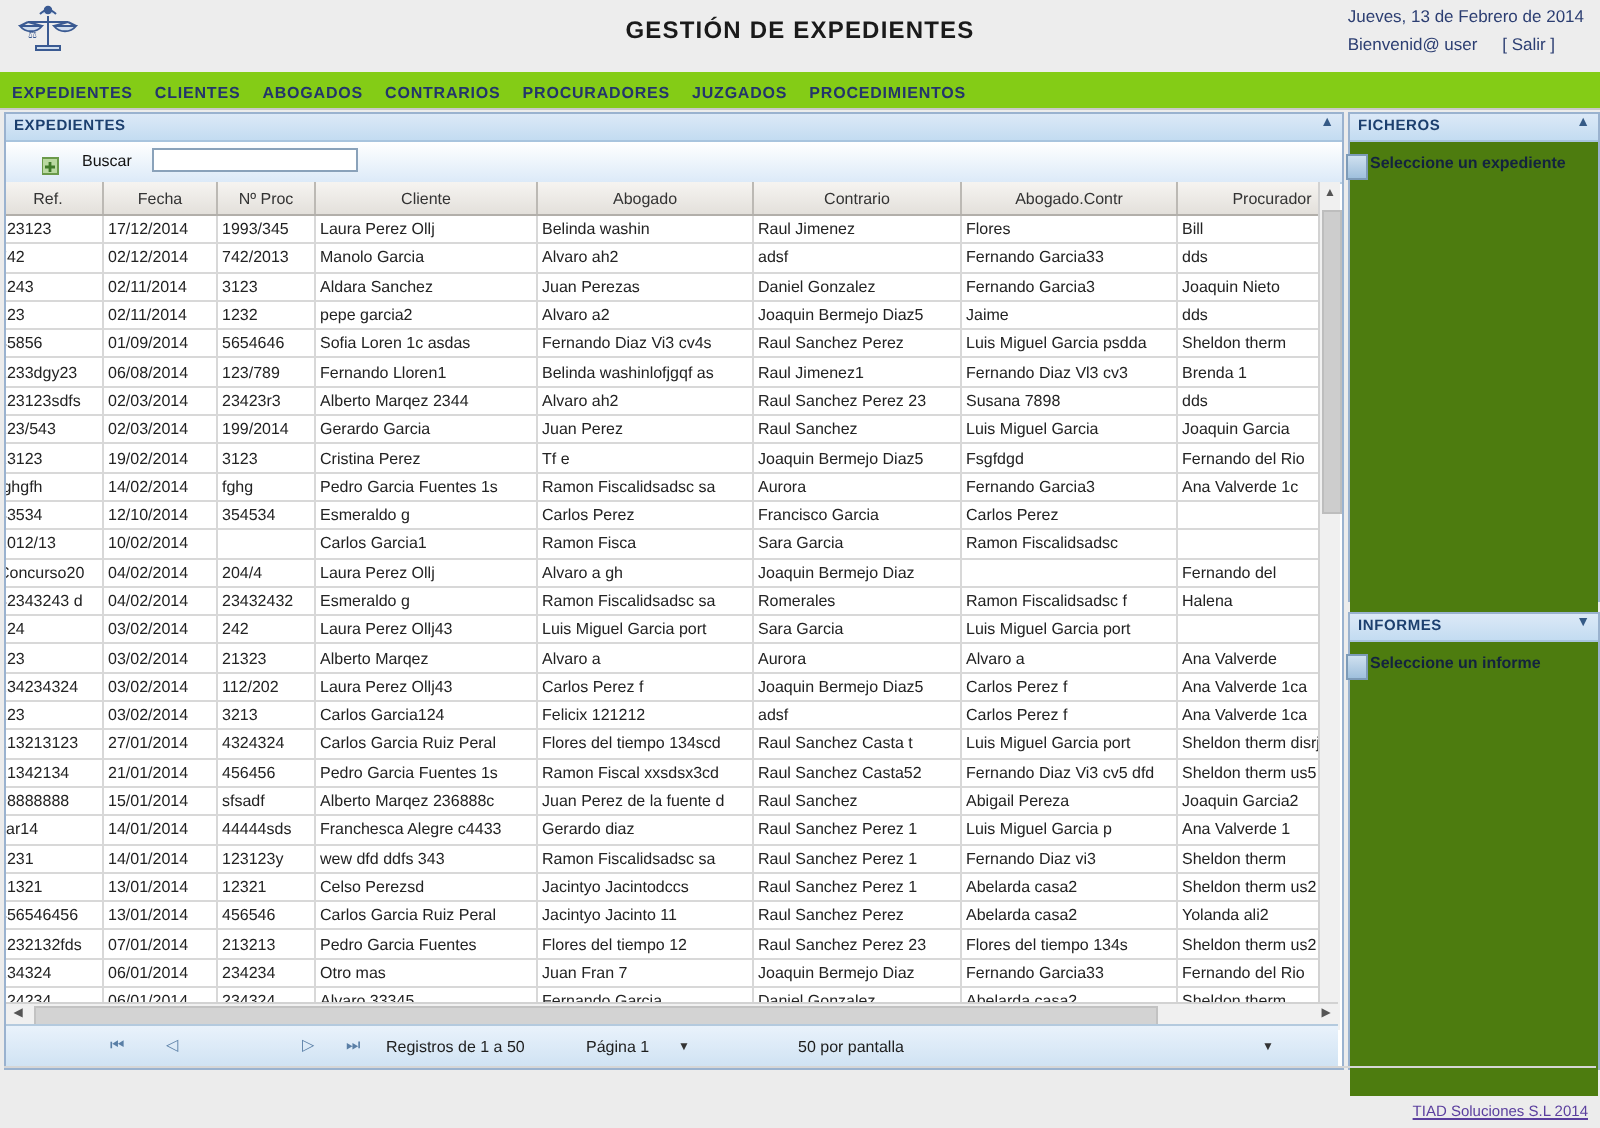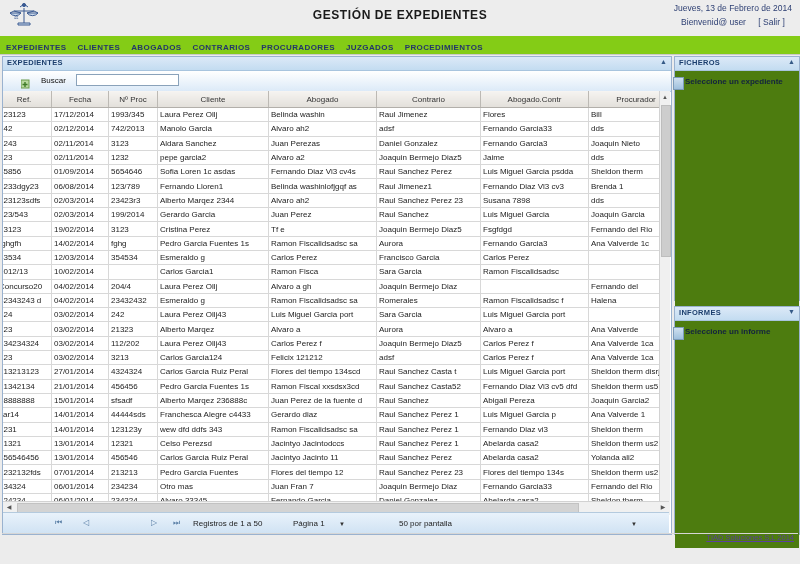--- a/index.html
+++ b/index.html
@@ -15,21 +15,21 @@
   .header {
     position:absolute; left:0; top:0; width:800px; height:36px;
     background:#ededed;
   }
   .logo { position:absolute; left:6px; top:1px; width:44px; height:34px; }
   .app-title {
     position:absolute; left:0; top:8px; width:800px; text-align:center;
     font-size:12px; font-weight:bold; letter-spacing:0.6px; color:#1a1a1a;
     font-family:Liberation Sans, sans-serif;
   }
-  .hdr-right { position:absolute; right:8px; top:2px; text-align:center; font-size:8.5px; color:#2c3e72; line-height:12px;}
+  .hdr-right { position:absolute; right:8px; top:2px; text-align:left; font-size:8.5px; color:#2c3e72; line-height:12px;}
   .hdr-right .line2 { margin-top:2px; }
   .hdr-right .salir { color:#2c3e72; text-decoration:none; margin-left:10px;}
 
   
   .navbar {
     position:absolute; left:0; top:36px; width:800px; height:18px;
     background:#84cc16; border-bottom:1px solid #c9c9c9;
   }
   .navbar .nav-inner { padding-left:6px; }
   .nav-item {
@@ -120,21 +120,21 @@
     position:absolute; left:674px; width:124px;
     background:#ffffff; border:1px solid #9ab2cf;
   }
   #ficheros { top:56px; height:243px; }
   #informes { top:306px; height:227px; }
   .rp-body { position:relative; height:100%; background:#4d7c0f; }
   .rp-item { position:absolute; left:10px; top:6px; font-size:8px; font-weight:bold; color:#13233f; }
   .rp-ico { position:absolute; left:-12px; top:0px; width:9px; height:11px; background:linear-gradient(to bottom,#cfe0ef,#9fc0dd); border:1px solid #7d9bb8;}
 
   .footer-link {
-    position:absolute; right:6px; bottom:22px; font-size:7.5px; color:#5b3f9e;
+    position:absolute; right:6px; bottom:4px; font-size:7.5px; color:#5b3f9e;
     text-decoration:underline; cursor:pointer;
   }
   .sep-line { position:absolute; left:2px; top:533px; width:796px; height:1px; background:#d6d6d6;}
 </style>
 </head>
 <body>
 
 <div id="app">
 
   <div class="header">
@@ -296,21 +296,21 @@
               <td class="c1">14/02/2014</td>
               <td class="c2">fghg</td>
               <td class="c3">Pedro Garcia Fuentes 1s</td>
               <td class="c4">Ramon Fiscalidsadsc sa</td>
               <td class="c5">Aurora</td>
               <td class="c6">Fernando Garcia3</td>
               <td class="c7">Ana Valverde 1c</td>
             </tr>
             <tr>
               <td class="c0">43534</td>
-              <td class="c1">12/03/2014</td>
+              <td class="c1">12/10/2014</td>
               <td class="c2">354534</td>
               <td class="c3">Esmeraldo g</td>
               <td class="c4">Carlos Perez</td>
               <td class="c5">Francisco Garcia</td>
               <td class="c6">Carlos Perez</td>
               <td class="c7"></td>
             </tr>
             <tr>
               <td class="c0">2012/13</td>
               <td class="c1">10/02/2014</td>

